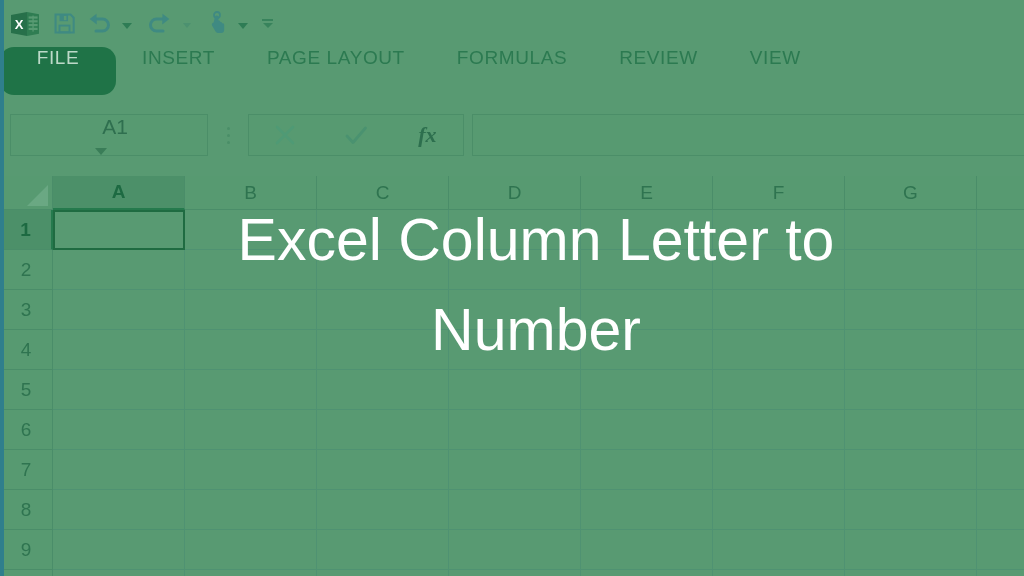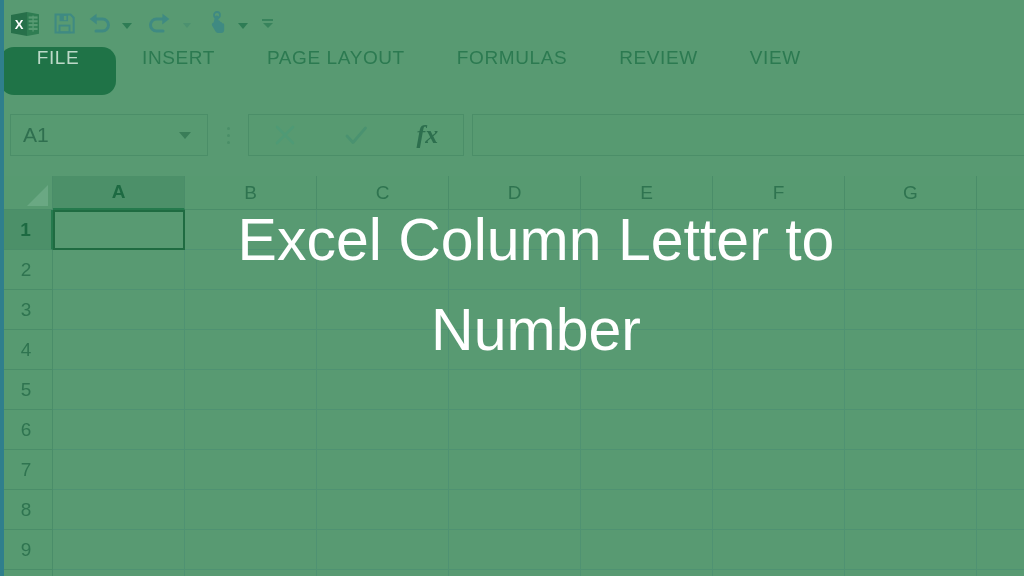--- a/index.html
+++ b/index.html
@@ -127,20 +127,21 @@
     align-items: center;
   }
   .name-box {
     margin-left: 10px;
     width: 198px; height: 42px;
     border: 1px solid #4b8e68;
     background: #579a71;
     display: flex;
     align-items: center;
     box-sizing: border-box;
+    flex-direction: column;
   }
   .name-box-value {
     flex: 1;
     padding-left: 12px;
     font-size: 21px;
     color: #2f6f4f;
   }
   .name-box-caret {
     width: 0; height: 0;
     border-left: 6px solid transparent;
@@ -174,21 +175,21 @@
   }
   .fb-btn {
     width: 56px; height: 40px;
     display: flex;
     align-items: center;
     justify-content: center;
   }
   .fb-fx {
     font-family: "Liberation Serif", serif;
     font-style: italic;
-    font-size: 26px;
+    font-size: 22px;
     color: #2d6f4e;
     font-weight: 700;
   }
   .formula-input {
     flex: 1;
     height: 42px;
     margin-left: 8px;
     margin-right: 0;
     border: 1px solid #4b8e68;
     border-right: none;

